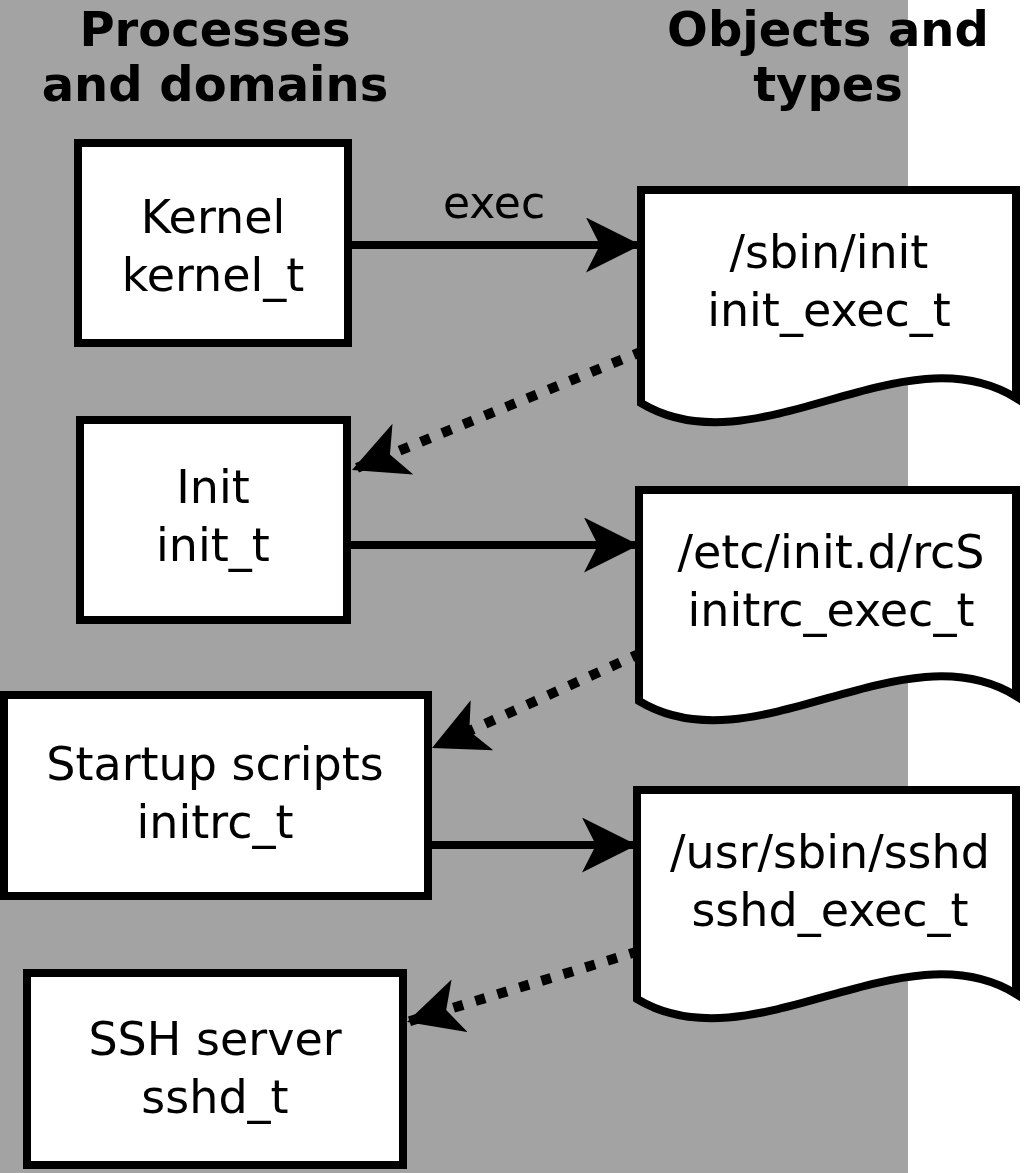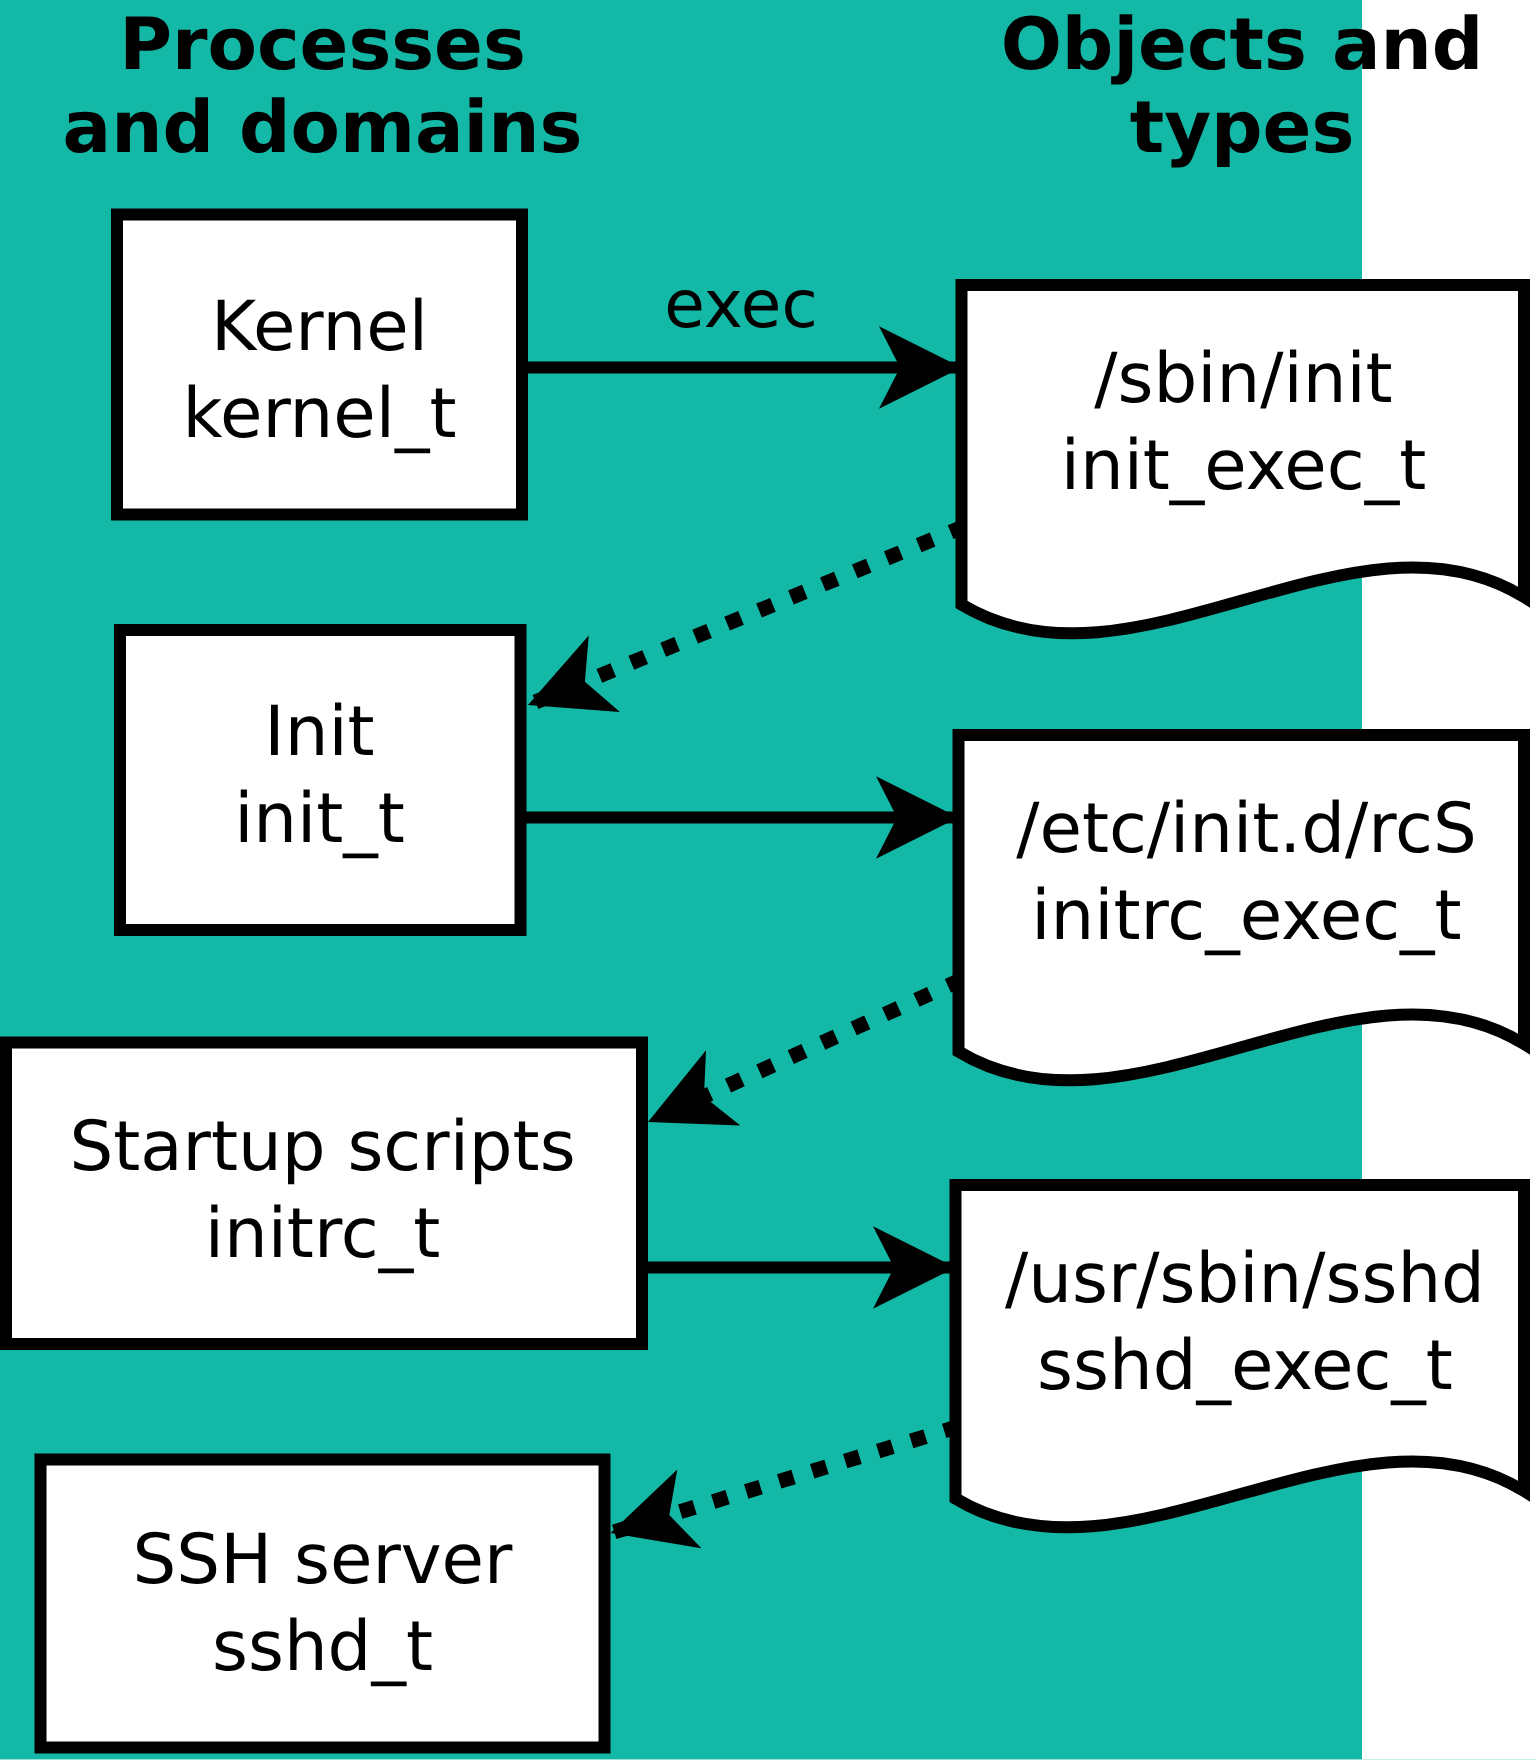--- a/index.html
+++ b/index.html
@@ -3,21 +3,21 @@
 <meta charset="utf-8">
 <style>
   html, body {
     margin: 0;
     padding: 0;
     background: #ffffff;
   }
   .canvas-wrap {
     width: 908px;
     height: 1173px;
-    background: #14b8a6;
+    background: #a3a3a3;
     position: relative;
   }
   svg {
     display: block;
   }
   .hdr {
     font-family: "DejaVu Sans", "Liberation Sans", sans-serif;
     font-size: 48px;
     font-weight: bold;
     fill: #000000;

